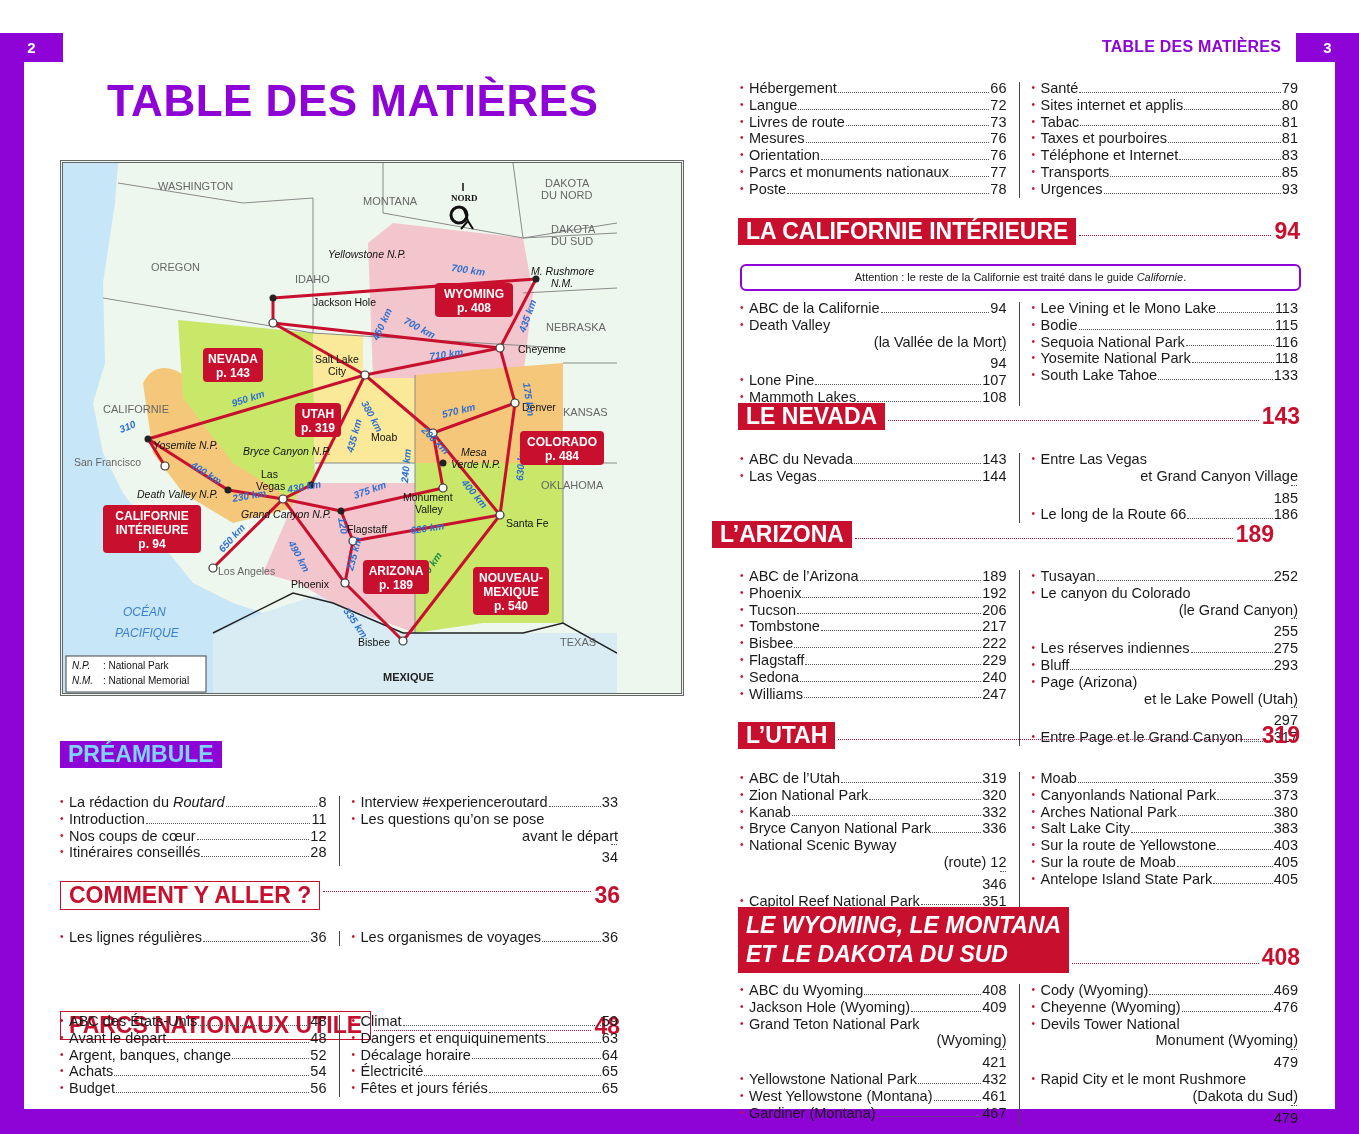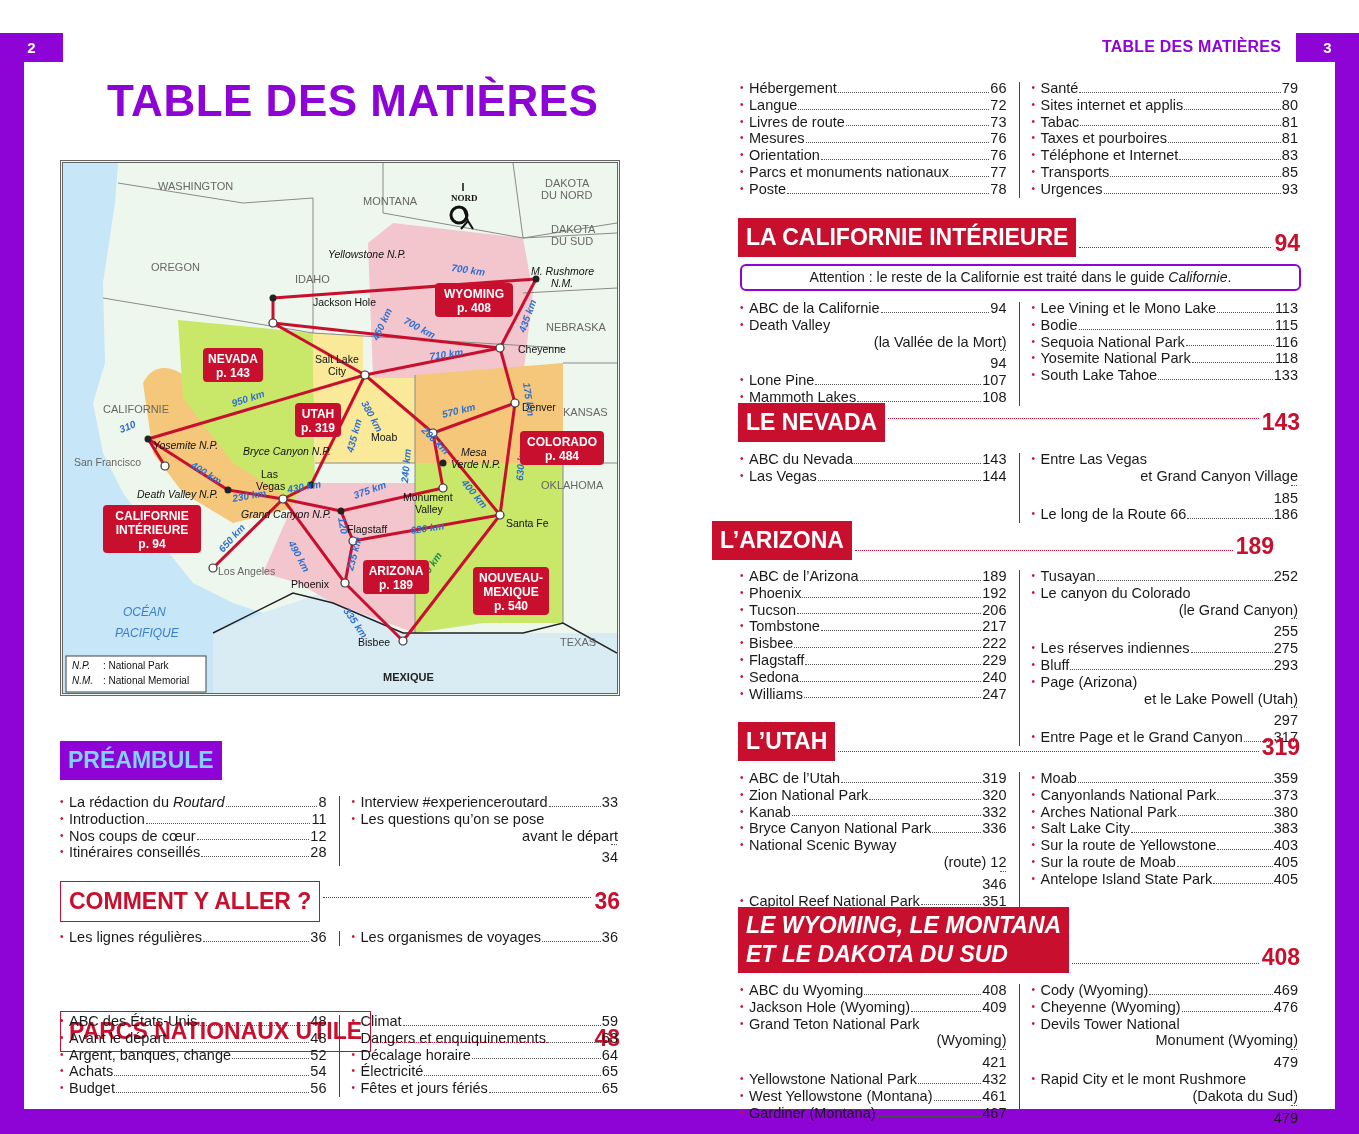--- a/index.html
+++ b/index.html
@@ -10,46 +10,46 @@
   .frame-right { position: absolute; right: 0; top: 33px; width: 24px; height: 1101px; background: #8e04d6; }
   .frame-bottom { position: absolute; left: 0; top: 1109px; width: 1359px; height: 25px; background: #8e04d6; }
   .pnum { position: absolute; top: 33px; height: 29px; background: #8e04d6; color: #fff; font-weight: bold; font-size: 15px; line-height: 29px; text-align: center; }
   .pnum.left { left: 0; width: 63px; }
   .pnum.right { right: 0; width: 63px; }
   .running-head { position: absolute; top: 38px; right: 78px; color: #8e04d6; font-weight: bold; font-size: 16px; letter-spacing: 0.2px; }
 
   .main-title { position: absolute; left: 107px; top: 76px; color: #8e04d6; font-weight: bold; font-size: 44px; letter-spacing: 0.5px; }
 
   
-  .map { position: absolute; left: 60px; top: 160px; width: 560px; height: 536px; border: 3px double #666; background: #eef7ee; overflow: hidden; }
+  .map { position: absolute; left: 60px; top: 160px; width: 624px; height: 536px; border: 3px double #666; background: #eef7ee; overflow: hidden; }
   .map svg { position: absolute; left: 0; top: 0; }
 
   
   .toc-list { list-style: none; font-size: 14.5px; line-height: 16.8px; }
   .toc-list li { display: flex; align-items: flex-end; white-space: nowrap; }
   .toc-list li .bullet { color: #c8102e; font-size: 10px; width: 9px; flex: none; line-height: 16.8px; }
   .toc-list li .label { flex: none; }
   .toc-list li .dots { flex: 1; border-bottom: 1.5px dotted #555; margin: 0 1px 4px 1px; min-width: 6px; }
   .toc-list li .page { flex: none; }
   .toc-list li.multi { flex-direction: column; align-items: stretch; }
   .toc-list li.multi .l1 { display: flex; }
   .toc-list li.multi .l2 { display: flex; align-items: flex-end; padding-left: 9px; flex-direction: column; }
 
   .cols { position: absolute; display: flex; }
   .col { flex: 1; }
   .col-divider { width: 1px; background: #444; margin: 2px 12px 0 12px; }
 
   .sec-head { position: absolute; display: flex; align-items: flex-end; }
-  .sec-box { background: #c8102e; color: #fff; font-weight: bold; font-size: 23px; padding: 6px 8px; line-height: 27px; white-space: nowrap; }
+  .sec-box { background: #c8102e; color: #fff; font-weight: bold; font-size: 23px; padding: 0 8px; line-height: 27px; white-space: nowrap; }
   .sec-box.outline { background: #fff; color: #c8102e; border: 1.5px solid #c8102e; }
   .sec-box.purple { background: #8e04d6; color: #7dd3fc; }
   .sec-dots { flex: 1; border-bottom: 1.5px dotted #c8102e; margin: 0 3px 9px 3px; }
   .sec-page { color: #c8102e; font-weight: bold; font-size: 23px; line-height: 27px; }
 
-  .notice { position: absolute; left: 740px; top: 264px; width: 561px; height: 27px; border: 2px solid #8e04d6; border-radius: 6px; font-size: 14px; text-align: center; line-height: 23px; }
+  .notice { position: absolute; left: 740px; top: 264px; width: 561px; height: 27px; border: 2px solid #8e04d6; border-radius: 6px; font-size: 11px; text-align: center; line-height: 23px; }
   .notice i { font-style: italic; }
 </style>
 </head>
 <body>
 
 <div class="frame-left"></div>
 <div class="frame-right"></div>
 <div class="frame-bottom"></div>
 <div class="pnum left">2</div>
 <div class="pnum right">3</div>
@@ -577,21 +577,21 @@
       </li>
       <li>
         <span class="bullet">•</span>
         <span class="label">South Lake Tahoe</span>
         <span class="dots"></span>
         <span class="page">133</span>
       </li>
     </ul>
 </div>
 
-<div class="sec-head" style="left:738px; top:403px; width:562px;align-items:center;">
+<div class="sec-head" style="left:738px; top:403px; width:562px;">
   <div class="sec-box">LE NEVADA</div>
   <div class="sec-dots"></div>
   <div class="sec-page">143</div>
 </div>
 <div class="cols" style="left:740px; top:451px; width:558px;">
   <ul class="toc-list col">
       <li>
         <span class="bullet">•</span>
         <span class="label">ABC du Nevada</span>
         <span class="dots"></span>

